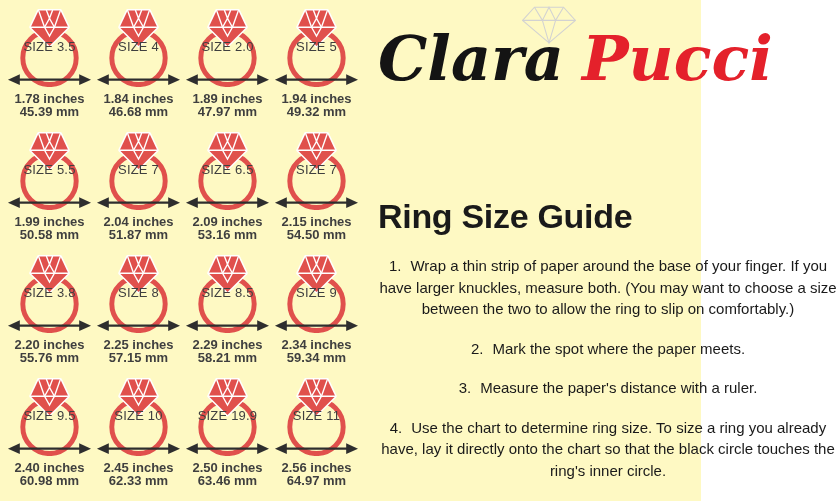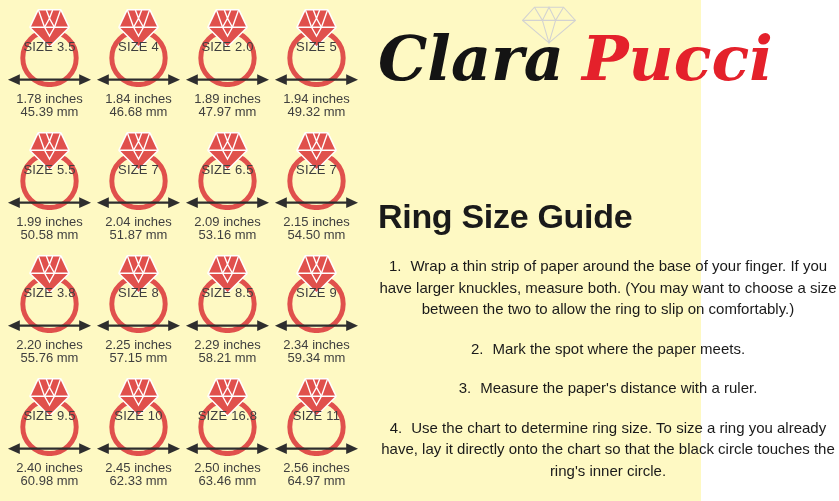--- a/index.html
+++ b/index.html
@@ -20,21 +20,21 @@
   .fig svg{position:absolute;left:0;top:0;width:89px;height:80px;display:block;}
   .ring-band{fill:none;stroke:var(--ring-red,#e0504c);stroke-width:5;}
   .diamond-body{fill:var(--ring-red,#e0504c);stroke:#fff;stroke-width:3;
     paint-order:stroke;stroke-linejoin:round;}
   .diamond-facet{fill:none;stroke:#fff;stroke-width:1.4;stroke-linecap:round;}
   .arrow-line{stroke:var(--arrow-black,#2e2e2e);stroke-width:2.4;}
   .arrow-head{fill:var(--arrow-black,#2e2e2e);}
   .size-label{position:absolute;left:0;top:33px;width:100%;text-align:center;
     font-size:13px;line-height:13px;color:var(--label-gray,#3f3f3f);letter-spacing:.2px;}
   .dims{margin-top:6px;text-align:center;font-size:13px;line-height:12.5px;
-    color:var(--label-gray,#3f3f3f);}
+    color:var(--label-gray,#3f3f3f);font-weight:bold;}
   .dims span{display:block;}
 
   
   .right-panel{position:absolute;left:376px;top:0;width:462px;}
   .logo{position:relative;height:105px;}
   .logo-diamond{position:absolute;left:140px;top:4px;width:66px;height:42px;z-index:0;}
   .logo-diamond path{fill:none;stroke:var(--diamond-gray,#d2d2d2);stroke-width:1.6;}
   .logo-first,.logo-second{position:absolute;top:20px;z-index:1;
     font-family:"DejaVu Serif","Liberation Serif",serif;
     font-style:italic;font-weight:700;font-size:62px;line-height:78px;}
@@ -443,21 +443,21 @@
         <g>
           <path class="diamond-body" d="M26,20 L34,3 L56,3 L64,20 L45,39 Z"></path>
           <path class="diamond-facet" d="M26,20 L64,20"></path>
           <path class="diamond-facet" d="M34,3 L40,20"></path>
           <path class="diamond-facet" d="M56,3 L50,20"></path>
           <path class="diamond-facet" d="M40,20 L45,11 L50,20"></path>
           <path class="diamond-facet" d="M42,3 L45,11 L48,3"></path>
           <path class="diamond-facet" d="M40,20 L45,29 L50,20"></path>
         </g>
       </svg>
-      <span class="size-label">SIZE 16.8</span>
+      <span class="size-label">SIZE 19.9</span>
     </div>
     <div class="dims">
       <span>2.50 inches</span>
       <span>63.46 mm</span>
     </div>
   </div>
 
   <div class="cell">
     <div class="fig">
       <svg viewBox="0 0 90 80" aria-hidden="true">

